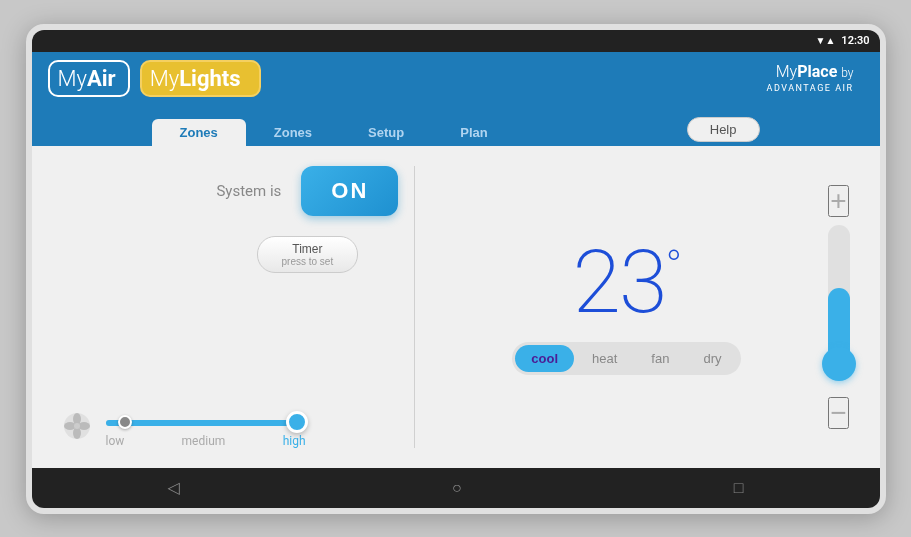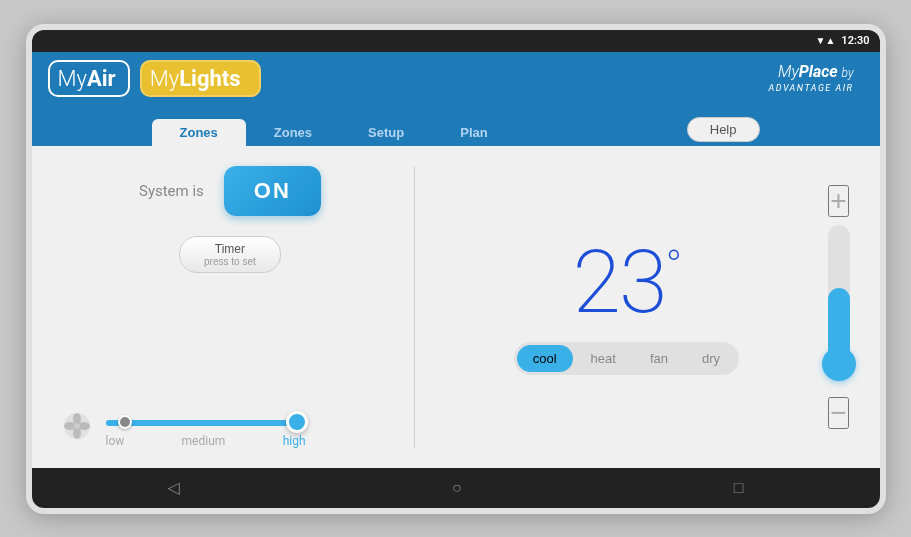--- a/index.html
+++ b/index.html
@@ -91,21 +91,20 @@
     .logo-mylights .lights {
       color: #fff;
       font-size: 22px;
       font-weight: 700;
     }
     .brand-text {
       color: #fff;
       font-size: 13px;
       text-align: right;
       line-height: 1.3;
-      font-style: italic;
     }
     .brand-text .myplace {
       font-size: 16px;
       font-weight: 300;
     }
     .brand-text .myplace strong {
       font-weight: 700;
     }
     .brand-text .advantage {
       font-size: 9px;
@@ -153,21 +152,21 @@
       display: flex;
       flex-direction: row;
       padding: 20px 30px;
       gap: 0;
     }
     
     .left-panel {
       flex: 1;
       display: flex;
       flex-direction: column;
-      align-items: center;
+      align-items: flex-end;
       justify-content: space-between;
       padding-right: 16px;
       border-right: 1px solid #d0d0d0;
     }
     .system-row {
       display: flex;
       align-items: center;
       gap: 20px;
       margin-bottom: 10px;
     }
@@ -310,21 +309,22 @@
       padding: 6px 16px;
       border-radius: 16px;
       border: none;
       font-size: 13px;
       cursor: pointer;
       background: transparent;
       color: #888;
     }
     .mode-btn.active {
       background: #3ab0e8;
-      color: #000000;
+      color: #4c1d95;
+      font-weight: bold;
     }
     
     .thermometer-section {
       display: flex;
       flex-direction: column;
       align-items: center;
       gap: 8px;
     }
     .therm-plus {
       font-size: 28px;

